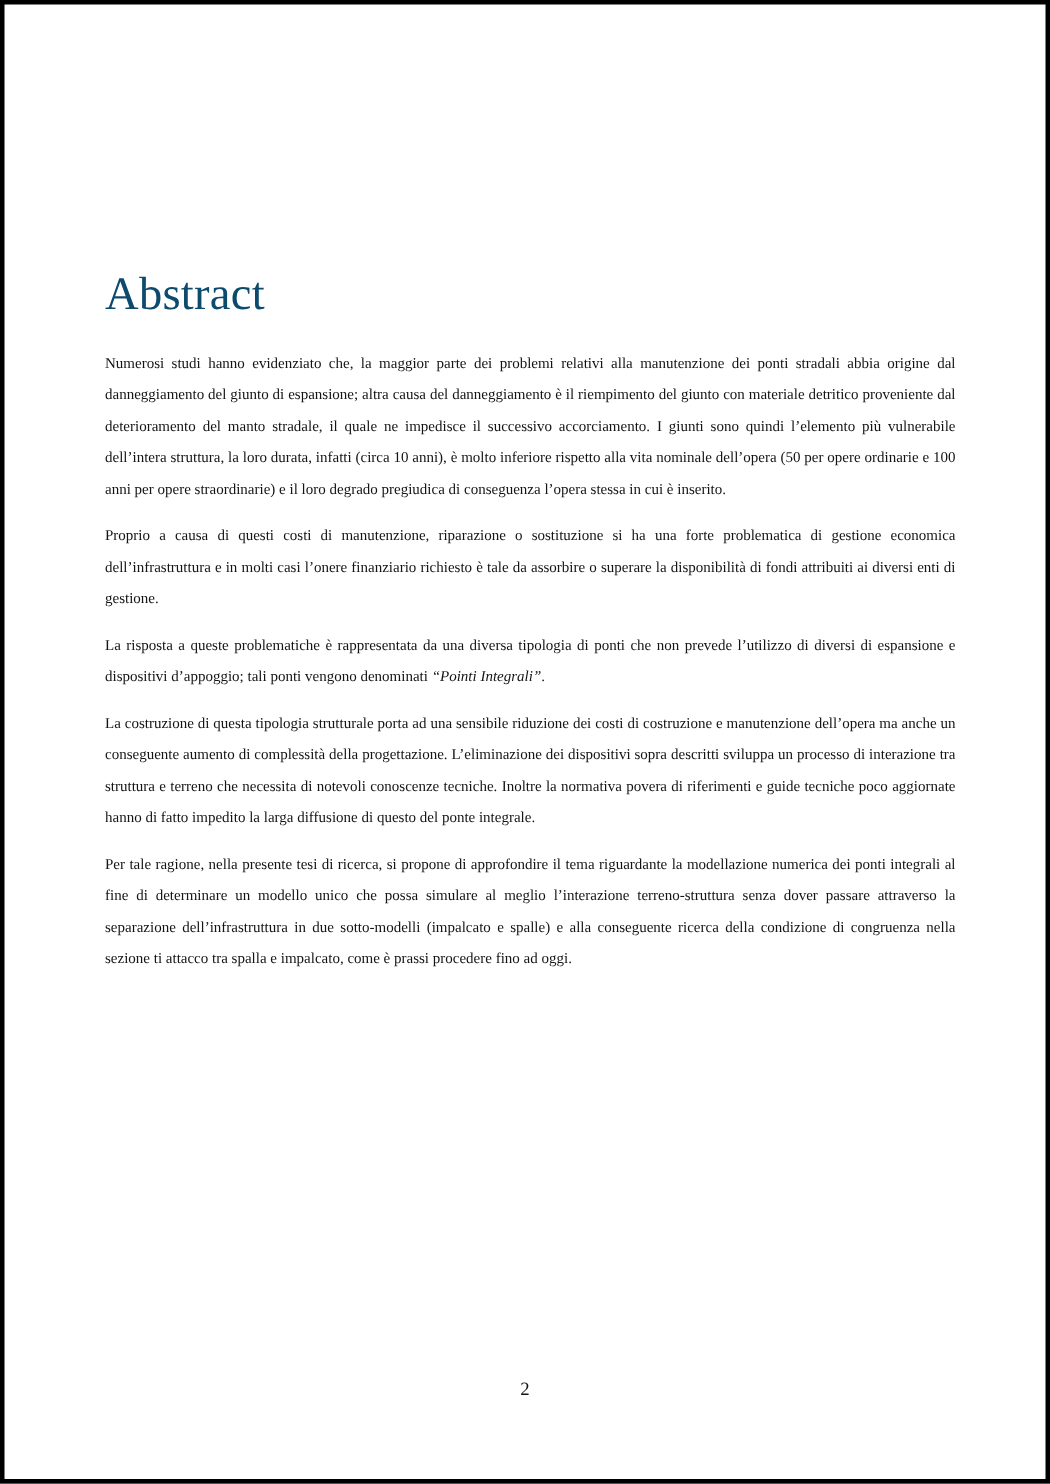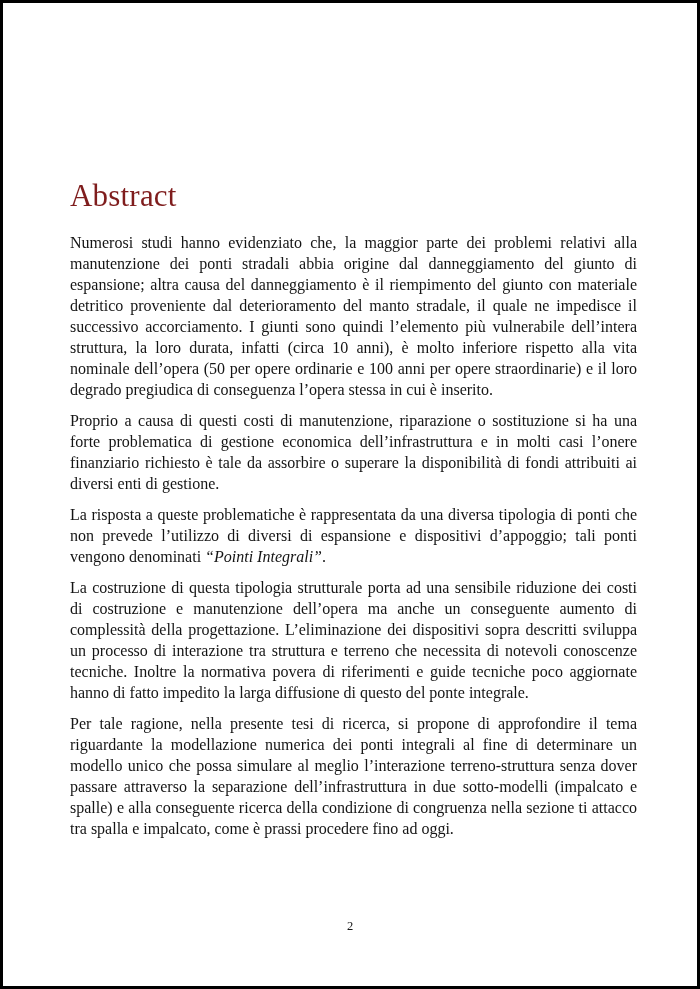--- a/index.html
+++ b/index.html
@@ -23,25 +23,25 @@
     top: 0;
     left: 67px;
     width: 567px;
   }
   h1.doc-title {
     margin: 177px 0 20px 0;
     font-size: 31px;
     line-height: 32px;
     font-weight: 500;
     letter-spacing: 0.2px;
-    color: #7f1d1d;
+    color: #0c4a6e;
   }
   p.para {
     margin: 0 0 10px 0;
-    font-size: 16px;
+    font-size: 10px;
     line-height: 21px;
     text-align: justify;
     text-justify: inter-word;
   }
   p.para .italic-term {
     font-style: italic;
   }
   .page-number {
     position: absolute;
     top: 916px;

